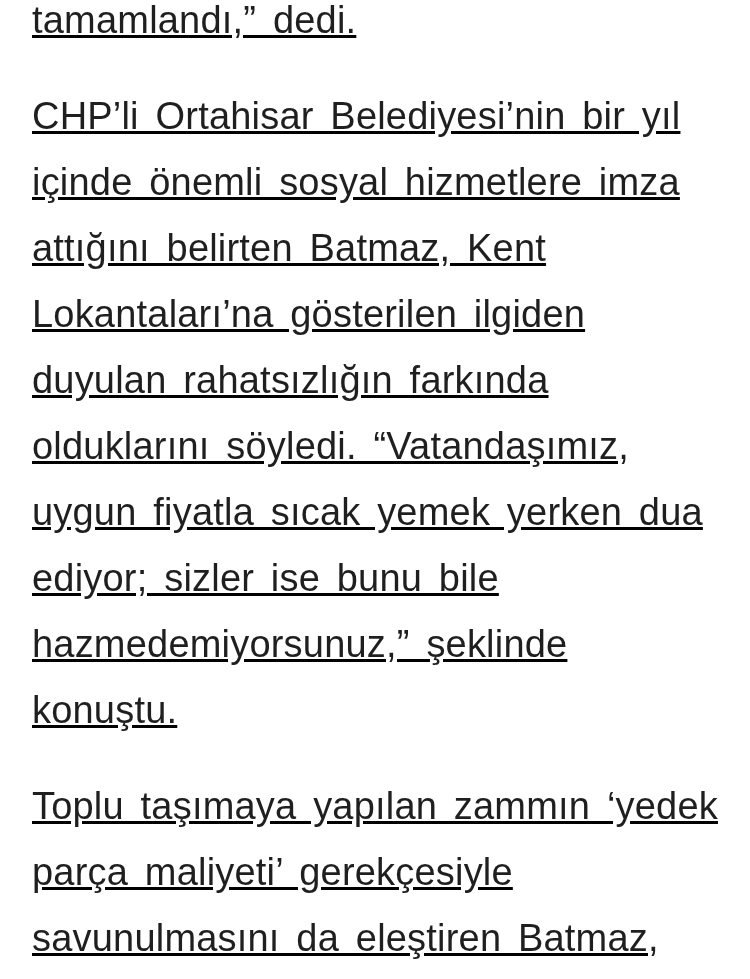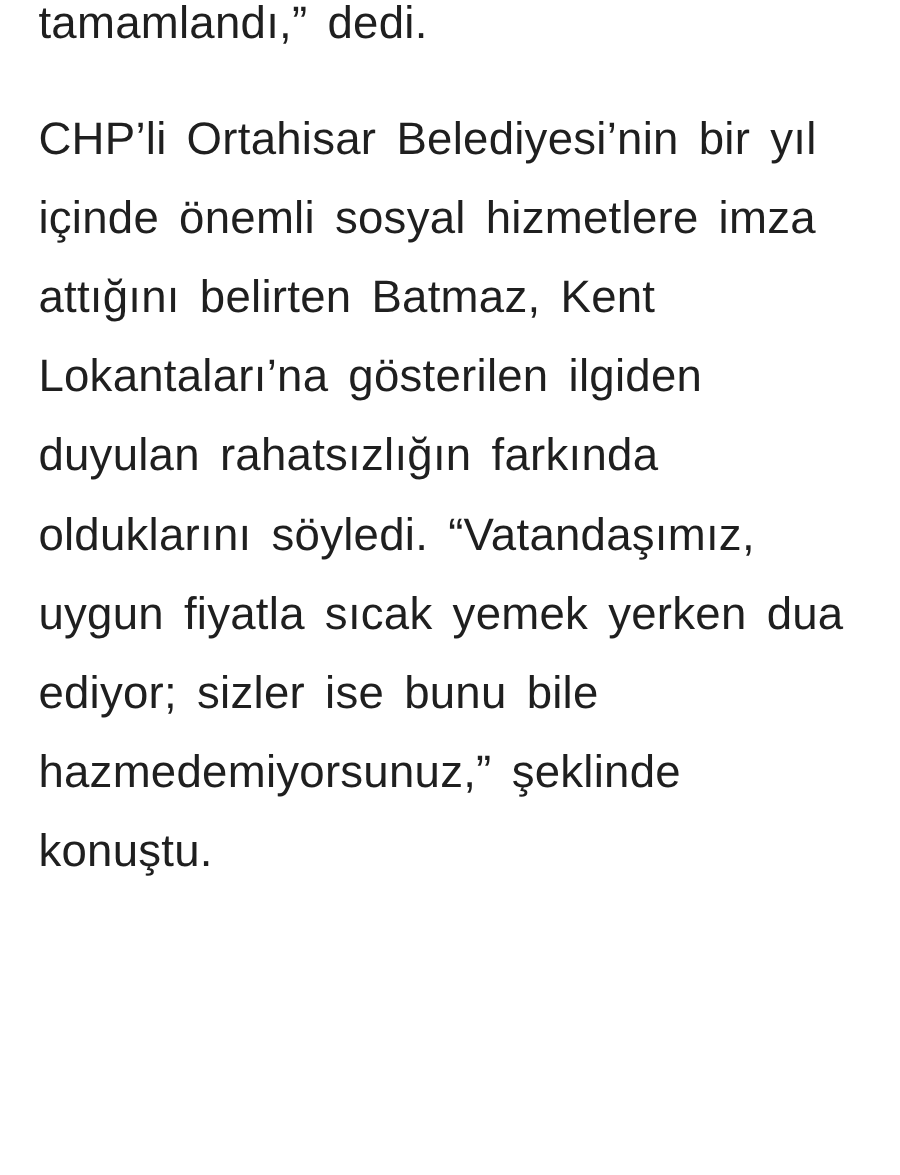--- a/index.html
+++ b/index.html
@@ -6,20 +6,21 @@
     margin: 0;
     padding: 0;
     background: #ffffff;
     width: 750px;
   }
   .page {
     width: 750px;
     height: 979px;
     overflow: hidden;
     background: #ffffff;
+    text-decoration: underline;
   }
   .article {
     padding: 0 8px 0 32px;
     font-family: "Liberation Sans", sans-serif;
     font-size: 38px;
     line-height: 66px;
     letter-spacing: 0.2px;
     word-spacing: 6px;
     color: #1f1f1f;
     text-align: left;
@@ -41,14 +42,17 @@
     <p class="para">CHP’li Ortahisar Belediyesi’nin bir yıl
 içinde önemli sosyal hizmetlere imza
 attığını belirten Batmaz, Kent
 Lokantaları’na gösterilen ilgiden
 duyulan rahatsızlığın farkında
 olduklarını söyledi. “Vatandaşımız,
 uygun fiyatla sıcak yemek yerken dua
 ediyor; sizler ise bunu bile
 hazmedemiyorsunuz,” şeklinde
 konuştu.</p>
+    <p class="para">Toplu taşımaya yapılan zammın ‘yedek
+parça maliyeti’ gerekçesiyle
+savunulmasını da eleştiren Batmaz,</p>
   </main>
 </div>
 
 </body></html>

